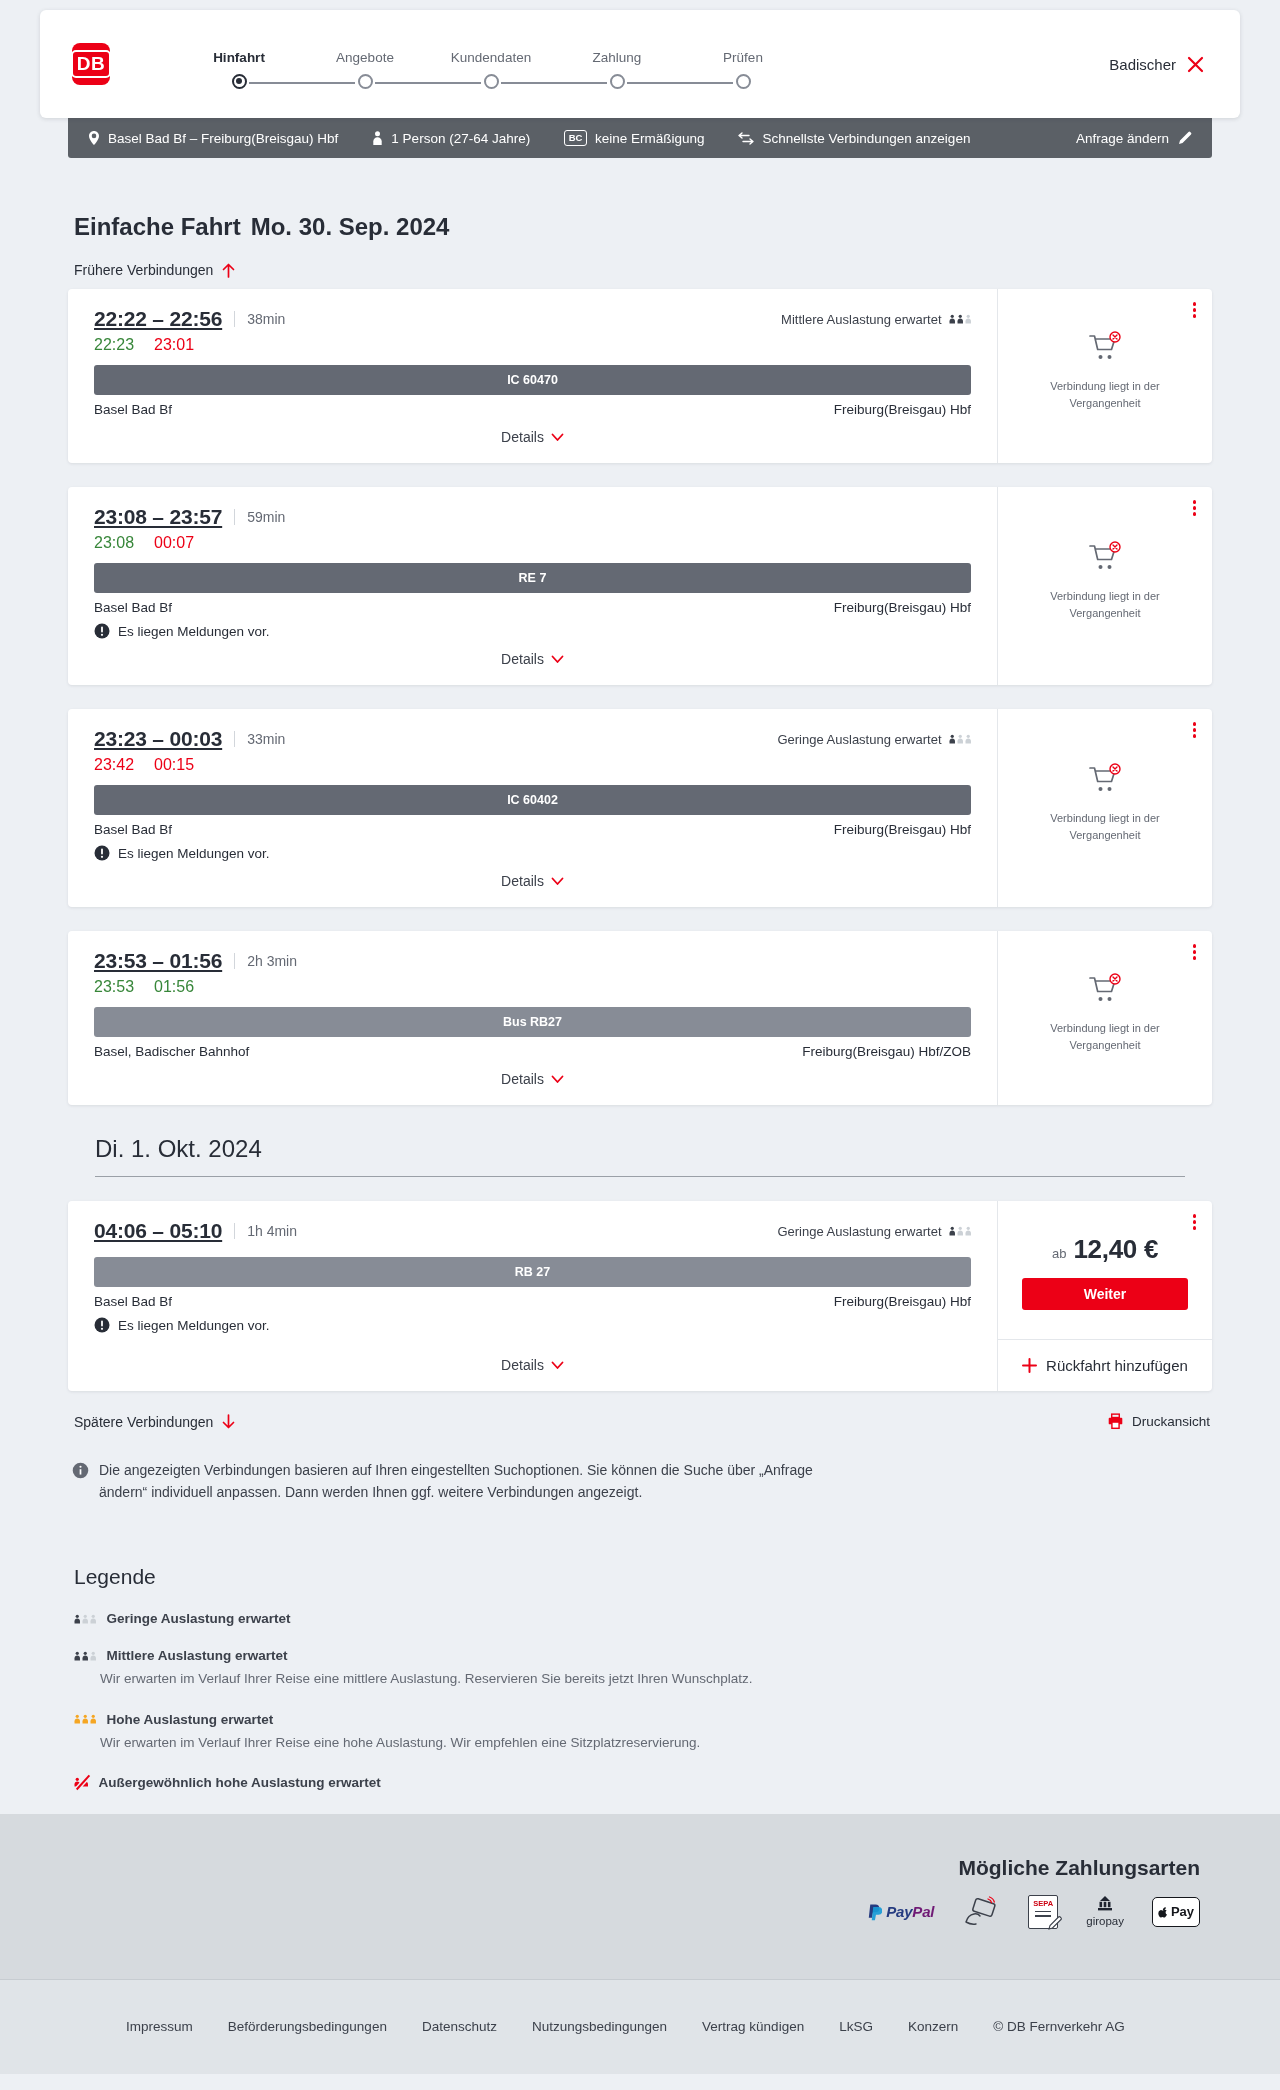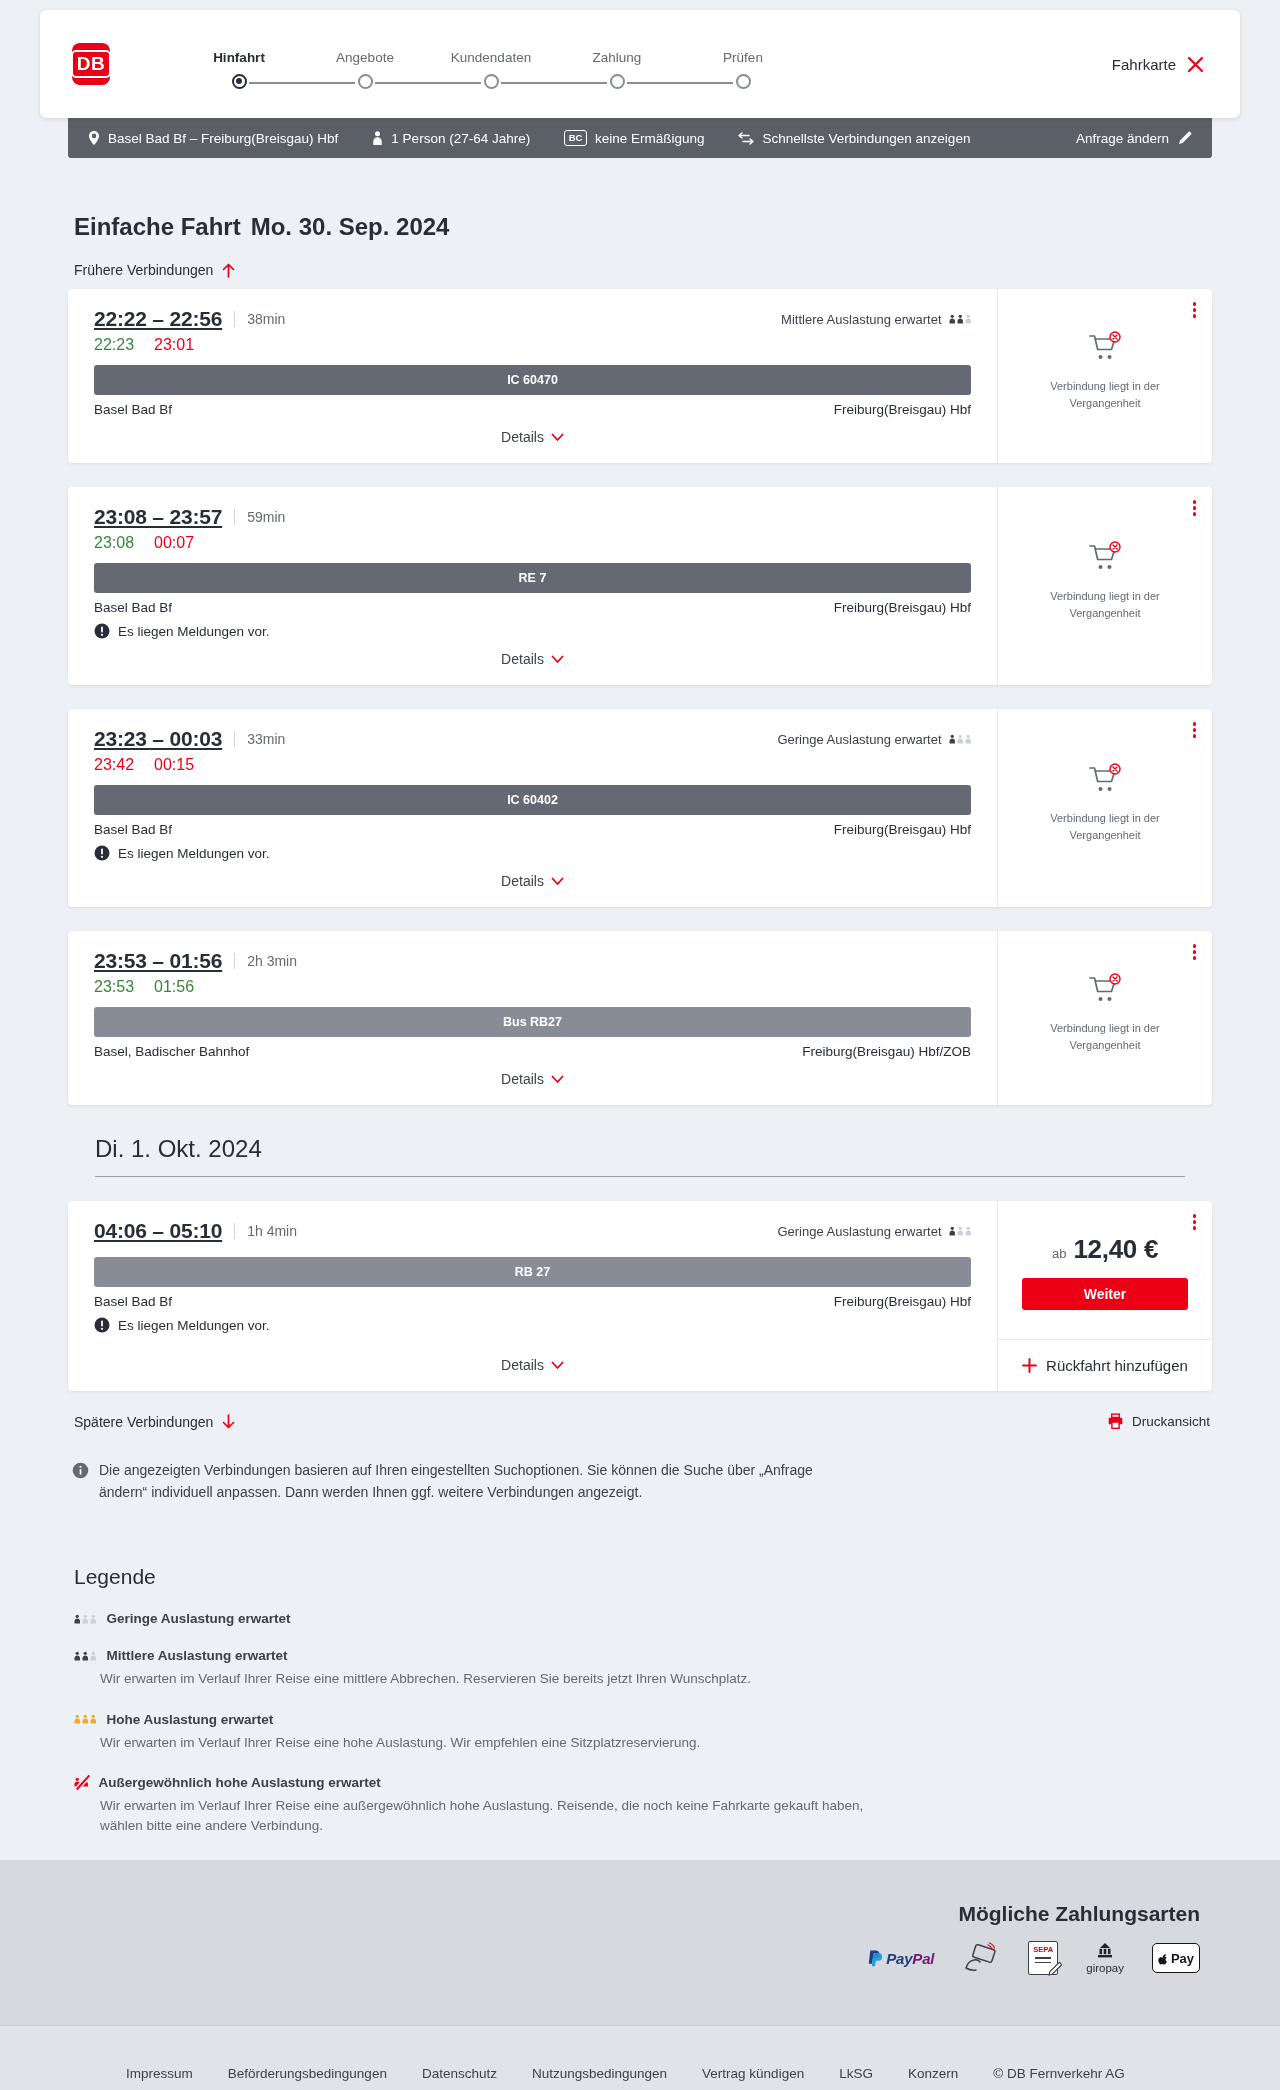--- a/index.html
+++ b/index.html
@@ -159,21 +159,21 @@
       <span class="step-label">Zahlung</span>
       <span class="step-dot"></span>
     </div>
     <div class="step">
       <span class="step-label">Prüfen</span>
       <span class="step-dot"></span>
     </div>
   </nav>
 
   <button class="cancel-btn">
-    <span>Fahrkarte</span>
+    <span>Badischer</span>
     <svg width="17" height="17" viewBox="0 0 17 17">
       <path d="M2 2 L15 15 M15 2 L2 15" stroke="#ec0016" stroke-width="2.2" stroke-linecap="round" fill="none"></path>
     </svg>
   </button>
 </header>
 
 <div class="searchbar">
   <span class="sb-item">
     <svg width="12" height="16" viewBox="0 0 12 16">
       <path d="M6 1 C3.2 1 1 3.2 1 6 c0 3.8 5 9 5 9 s5 -5.2 5 -9 C11 3.2 8.8 1 6 1 z M6 8.2 a2.3 2.3 0 1 1 0 -4.6 a2.3 2.3 0 0 1 0 4.6 z" fill="#fff"></path>
@@ -573,21 +573,21 @@
               <circle cx="5" cy="2.8" r="2.5"></circle>
               <path d="M0.8 14 V10.5 C0.8 7.9 2.7 6.3 5 6.3 C7.3 6.3 9.2 7.9 9.2 10.5 V14 Z"></path>
             </svg>
           <svg class="person p-off" viewBox="0 0 10 14" fill="currentColor">
               <circle cx="5" cy="2.8" r="2.5"></circle>
               <path d="M0.8 14 V10.5 C0.8 7.9 2.7 6.3 5 6.3 C7.3 6.3 9.2 7.9 9.2 10.5 V14 Z"></path>
             </svg>
         </span>
         <span>Mittlere Auslastung erwartet</span>
       </div>
-      <p>Wir erwarten im Verlauf Ihrer Reise eine mittlere Abbrechen. Reservieren Sie bereits jetzt Ihren Wunschplatz.</p>
+      <p>Wir erwarten im Verlauf Ihrer Reise eine mittlere Auslastung. Reservieren Sie bereits jetzt Ihren Wunschplatz.</p>
     </div>
 
     <div class="legend-item">
       <div class="li-head">
         <span class="occ-icon">
           <svg class="person p-orange" viewBox="0 0 10 14" fill="currentColor">
               <circle cx="5" cy="2.8" r="2.5"></circle>
               <path d="M0.8 14 V10.5 C0.8 7.9 2.7 6.3 5 6.3 C7.3 6.3 9.2 7.9 9.2 10.5 V14 Z"></path>
             </svg>
           <svg class="person p-orange" viewBox="0 0 10 14" fill="currentColor">
@@ -612,21 +612,20 @@
               <path d="M0.8 14 V10.5 C0.8 7.9 2.7 6.3 5 6.3 C7.3 6.3 9.2 7.9 9.2 10.5 V14 Z"></path>
             </svg>
           <svg class="person p-red" viewBox="0 0 10 14" fill="currentColor">
               <circle cx="5" cy="2.8" r="2.5"></circle>
               <path d="M0.8 14 V10.5 C0.8 7.9 2.7 6.3 5 6.3 C7.3 6.3 9.2 7.9 9.2 10.5 V14 Z"></path>
             </svg>
           <span class="slash"></span>
         </span>
         <span>Außergewöhnlich hohe Auslastung erwartet</span>
       </div>
-      <p>Wir erwarten im Verlauf Ihrer Reise eine außergewöhnlich hohe Auslastung. Reisende, die noch keine Fahrkarte gekauft haben, wählen bitte eine andere Verbindung.</p>
     </div>
   </section>
 </div>
 
 <section class="payments">
   <h2>Mögliche Zahlungsarten</h2>
   <div class="pay-icons">
     <span class="pp">
       <svg width="15" height="18" viewBox="0 0 14 17">
         <path d="M3 1.5 h5 a3.6 3.6 0 0 1 0 7.2 H5.6 L4.6 14 H1.6 Z" fill="#253b80"></path>

